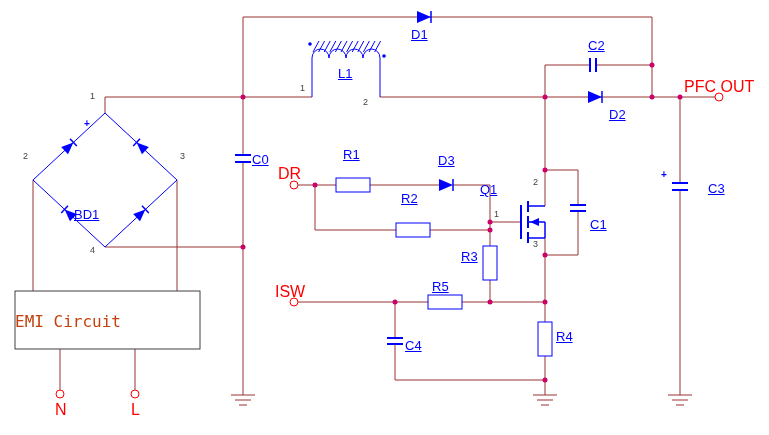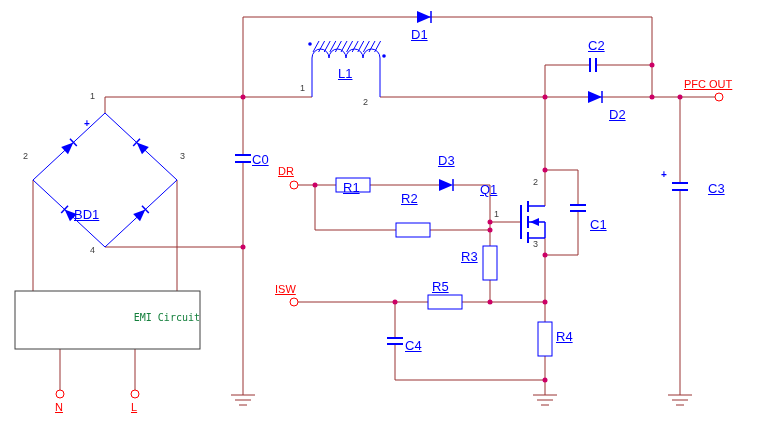--- a/index.html
+++ b/index.html
@@ -7,25 +7,25 @@
     position:relative;
     width:769px;height:435px;
     background:#ffffff;
     font-family:"Liberation Sans",sans-serif;
     overflow:hidden;
   }
   .schematic svg{position:absolute;left:0;top:0;}
   .lbl{position:absolute;white-space:nowrap;line-height:1.1;}
   .ref{color:#0000ff;font-size:13px;text-decoration:underline;}
   .pin{color:#404040;font-size:9px;}
-  .port{color:#ff0000;font-size:11px;text-decoration:underline;}
+  .port{color:#ff0000;font-size:16px;}
   .plus{color:#0000ff;font-size:10px;font-weight:bold;}
   .block-label{
-    position:absolute;color:#15803d;font-size:10px;
-    font-family:"DejaVu Sans Mono",monospace;text-align:right;
+    position:absolute;color:#c2410c;font-size:16px;
+    font-family:"DejaVu Sans Mono",monospace;text-align:left;
   }
 </style>
 </head>
 <body>
 
 <div class="schematic">
 
   <svg width="769" height="435" viewBox="0 0 769 435">
 
     <g stroke="#993333" stroke-width="1" fill="none">
@@ -170,21 +170,21 @@
     </g>
   </svg>
 
   <span class="lbl ref" style="left:74px;top:208px">BD1</span>
   <span class="lbl ref" style="left:252px;top:153px">C0</span>
   <span class="lbl ref" style="left:338px;top:67px">L1</span>
   <span class="lbl ref" style="left:411px;top:28px">D1</span>
   <span class="lbl ref" style="left:588px;top:39px">C2</span>
   <span class="lbl ref" style="left:609px;top:108px">D2</span>
   <span class="lbl ref" style="left:708px;top:182px">C3</span>
-  <span class="lbl ref" style="left:343px;top:181px">R1</span>
+  <span class="lbl ref" style="left:343px;top:148px">R1</span>
   <span class="lbl ref" style="left:438px;top:154px">D3</span>
   <span class="lbl ref" style="left:401px;top:192px">R2</span>
   <span class="lbl ref" style="left:480px;top:183px">Q1</span>
   <span class="lbl ref" style="left:590px;top:218px">C1</span>
   <span class="lbl ref" style="left:461px;top:250px">R3</span>
   <span class="lbl ref" style="left:432px;top:280px">R5</span>
   <span class="lbl ref" style="left:405px;top:339px">C4</span>
   <span class="lbl ref" style="left:556px;top:330px">R4</span>
 
   <span class="lbl pin" style="left:90px;top:92px">1</span>

